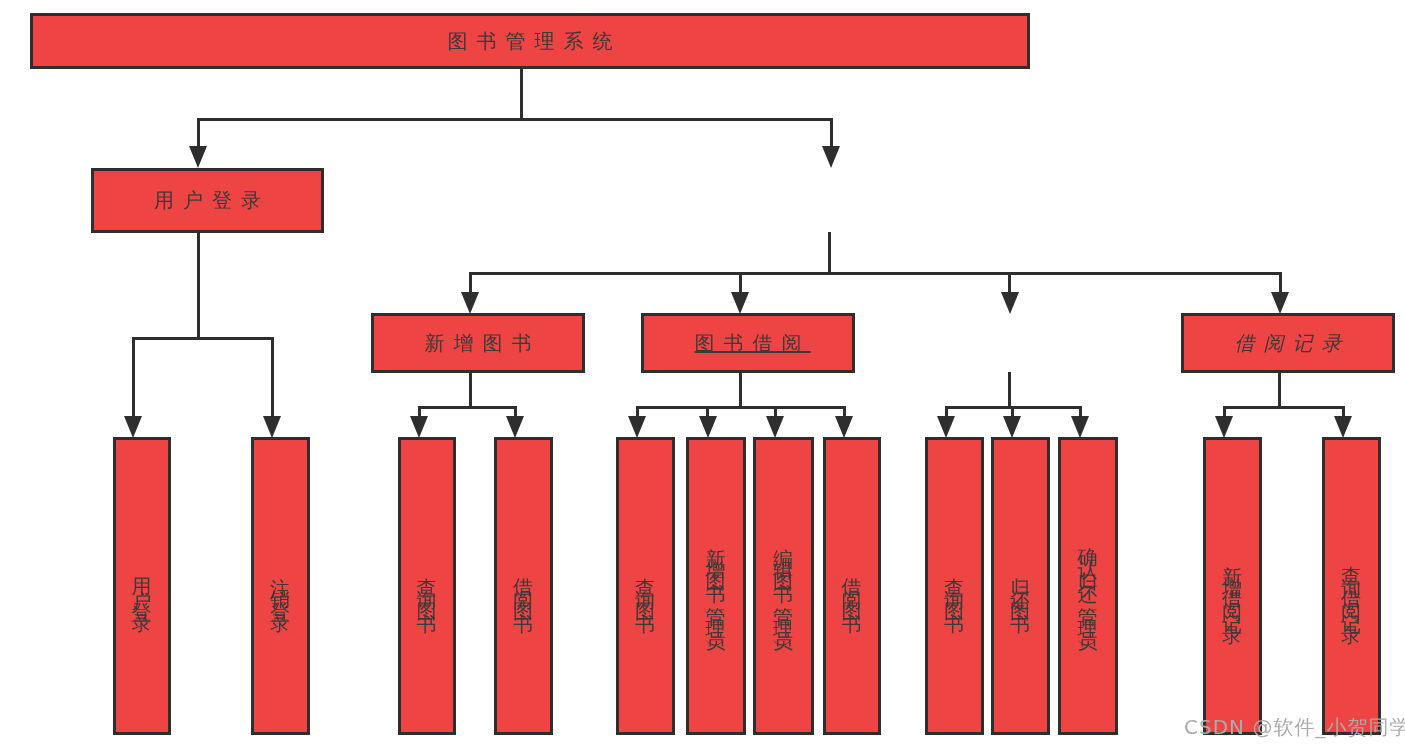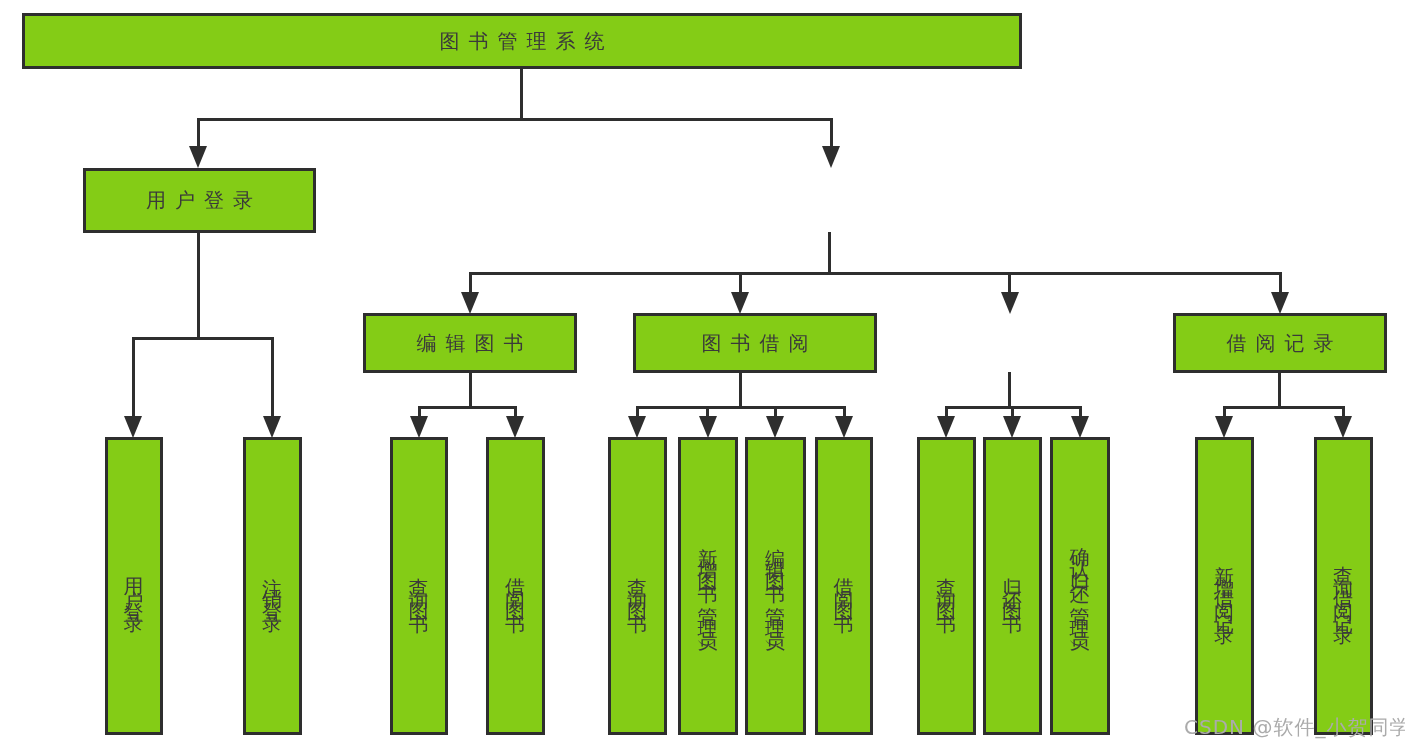--- a/index.html
+++ b/index.html
@@ -14,25 +14,26 @@
     position:relative;
     width:1405px;height:747px;
     background:var(--bg);
     overflow:hidden;
     font-family:"DejaVu Sans","Liberation Sans",sans-serif;
   }
   .box{
     position:absolute;
     box-sizing:border-box;
     border:3px solid var(--line);
-    background:#84cc16;
+    background:#ef4444;
     display:flex;
     align-items:center;
     justify-content:center;
     color:var(--text);
+    margin-left:8px;
   }
   .hlabel{
     font-size:20px;
     letter-spacing:9px;
     text-indent:9px; 
     white-space:nowrap;
   }
   .vlabel{
     writing-mode:vertical-rl;
     text-orientation:mixed;
@@ -56,23 +57,23 @@
     color:var(--wm);
     letter-spacing:1px;
     white-space:nowrap;
     z-index:5;
   }
   
   #root    {left:22px;  top:13px;  width:1000px;height:56px;}
   #n-user  {left:83px;  top:168px; width:233px; height:65px;}
   #n-book  {left:711px; top:168px; width:237px; height:65px;}
   #n-new   {left:363px; top:313px; width:214px; height:60px;}
-  #n-borrow{left:633px; top:313px; width:244px; height:60px;}
+  #n-borrow{left:633px; top:313px; width:214px; height:60px;text-decoration:underline;}
   #n-current{left:903px;top:313px; width:214px; height:60px;}
-  #n-record{left:1173px;top:313px; width:214px; height:60px;}
+  #n-record{left:1173px;top:313px; width:214px; height:60px;font-style:italic;}
   #lf-1 {left:105px; width:58px;}
   #lf-2 {left:243px; width:59px;}
   #lf-3 {left:390px; width:58px;}
   #lf-4 {left:486px; width:59px;}
   #lf-5 {left:608px; width:59px;}
   #lf-6 {left:678px; width:60px;}
   #lf-7 {left:745px; width:61px;}
   #lf-8 {left:815px; width:58px;}
   #lf-9 {left:917px; width:59px;}
   #lf-10{left:983px; width:59px;}
@@ -82,21 +83,21 @@
 </style>
 </head>
 <body>
 
 <div class="canvas" id="canvas">
 
   <div class="box hlabel" id="root">图书管理系统</div>
 
   <div class="box hlabel" id="n-user">用户登录</div>
 
-  <div class="box hlabel" id="n-new">编辑图书</div>
+  <div class="box hlabel" id="n-new">新增图书</div>
   <div class="box hlabel" id="n-borrow">图书借阅</div>
   <div class="box hlabel" id="n-record">借阅记录</div>
 
   <div class="box vlabel leaf" id="lf-1">用户登录</div>
   <div class="box vlabel leaf" id="lf-2">注销登录</div>
 
   <div class="box vlabel leaf" id="lf-3">查询图书</div>
   <div class="box vlabel leaf" id="lf-4">借阅图书</div>
 
   <div class="box vlabel leaf" id="lf-5">查询图书</div>

